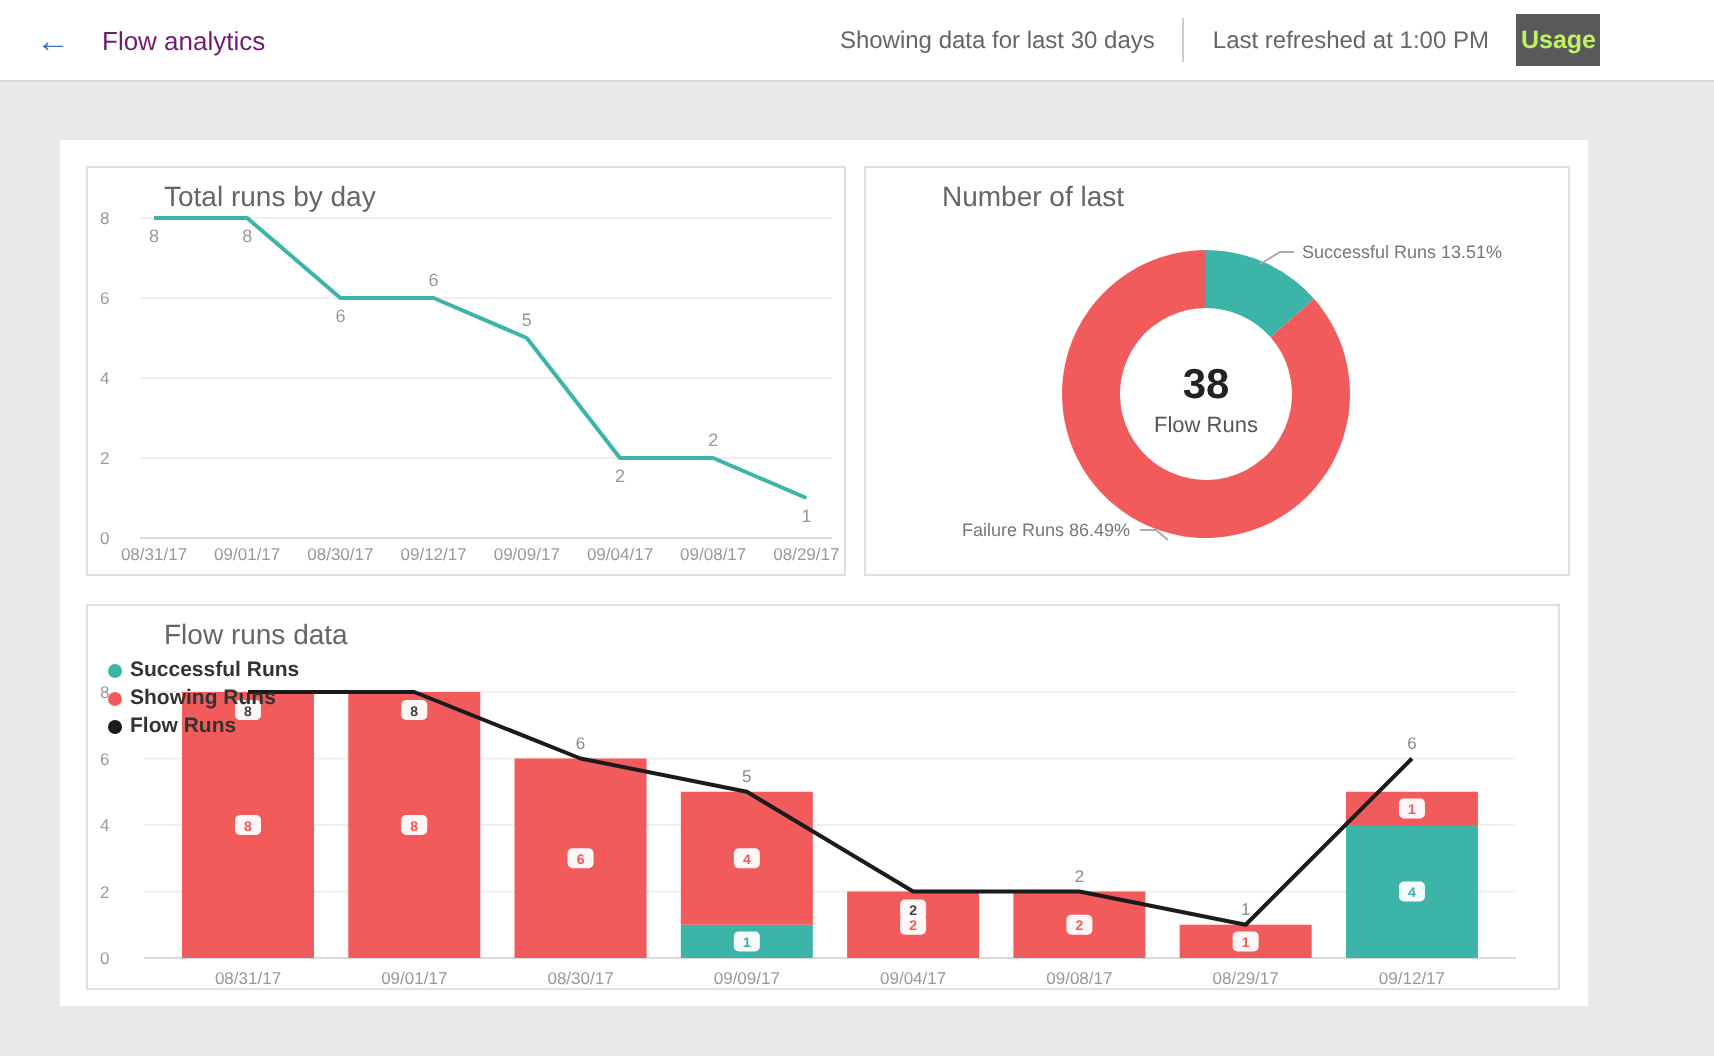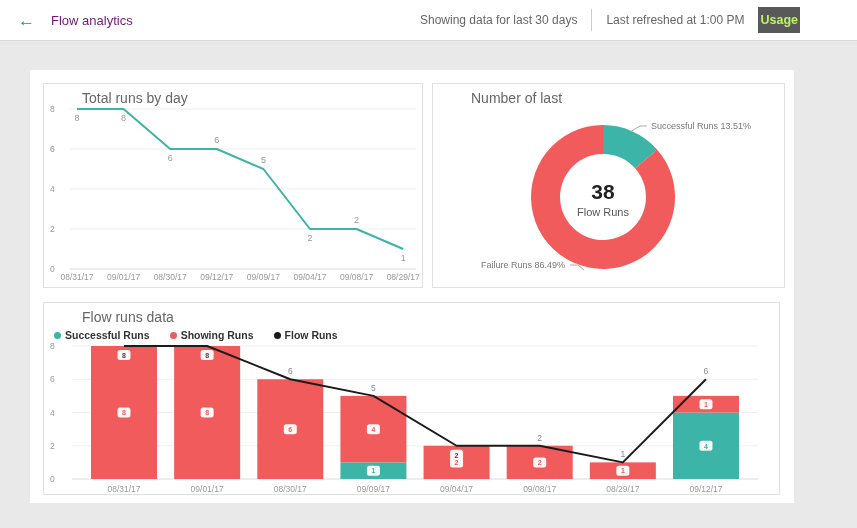--- a/index.html
+++ b/index.html
@@ -17,21 +17,21 @@
     border:none; padding:6px 2px; margin-left:14px; cursor:pointer; }
   
   .container { position:absolute; left:30px; top:70px; width:764px; height:433px; background:#fff; }
   .card { position:absolute; background:#fff; border:1px solid #e0e0e0; }
   #card-total-runs   { left:13px;  top:13px;  width:380px; height:205px; }
   #card-number-runs  { left:402px; top:13px;  width:353px; height:205px; }
   #card-runs-trend   { left:13px;  top:232px; width:737px; height:193px; }
   .card-title { position:absolute; left:10px; top:6px; font-size:14px; color:#666;margin-left:28px; }
   .card svg { position:absolute; left:0; top:0; }
   
-  .legend { position:absolute; left:10px; top:26px; display:flex; gap:20px; }
+  .legend { position:absolute; left:10px; top:26px; display:flex; gap:2px;flex-direction:column; }
   .legend-item { display:flex; align-items:center; gap:4px; font-size:10.5px; font-weight:bold;
     color:#333; cursor:pointer; }
   .legend-dot { width:7px; height:7px; border-radius:50%; display:inline-block; }
 </style>
 </head>
 <body>
 
 <div class="header">
   <span class="back-arrow">←</span>
   <span class="header-title">Flow analytics</span>

